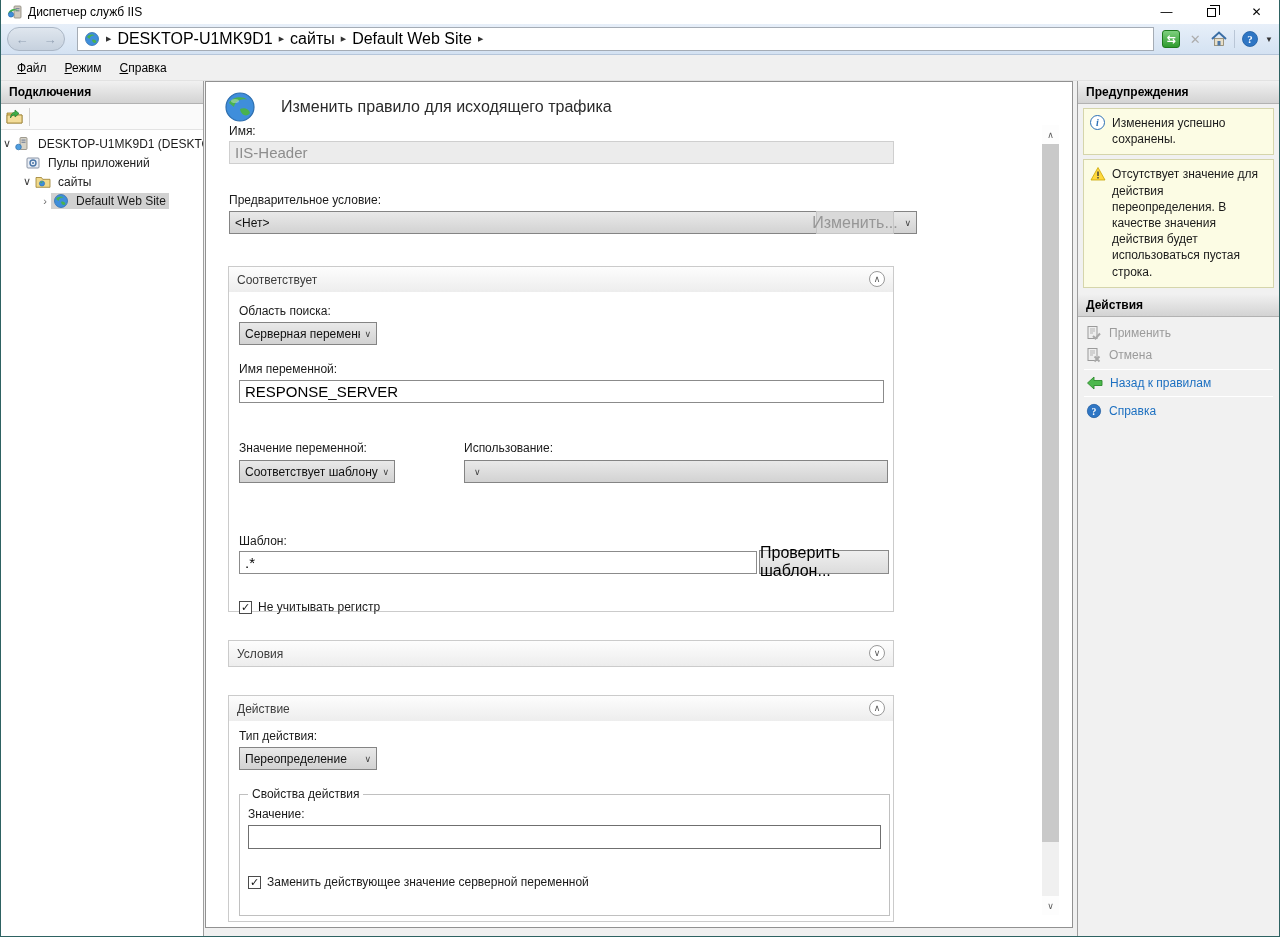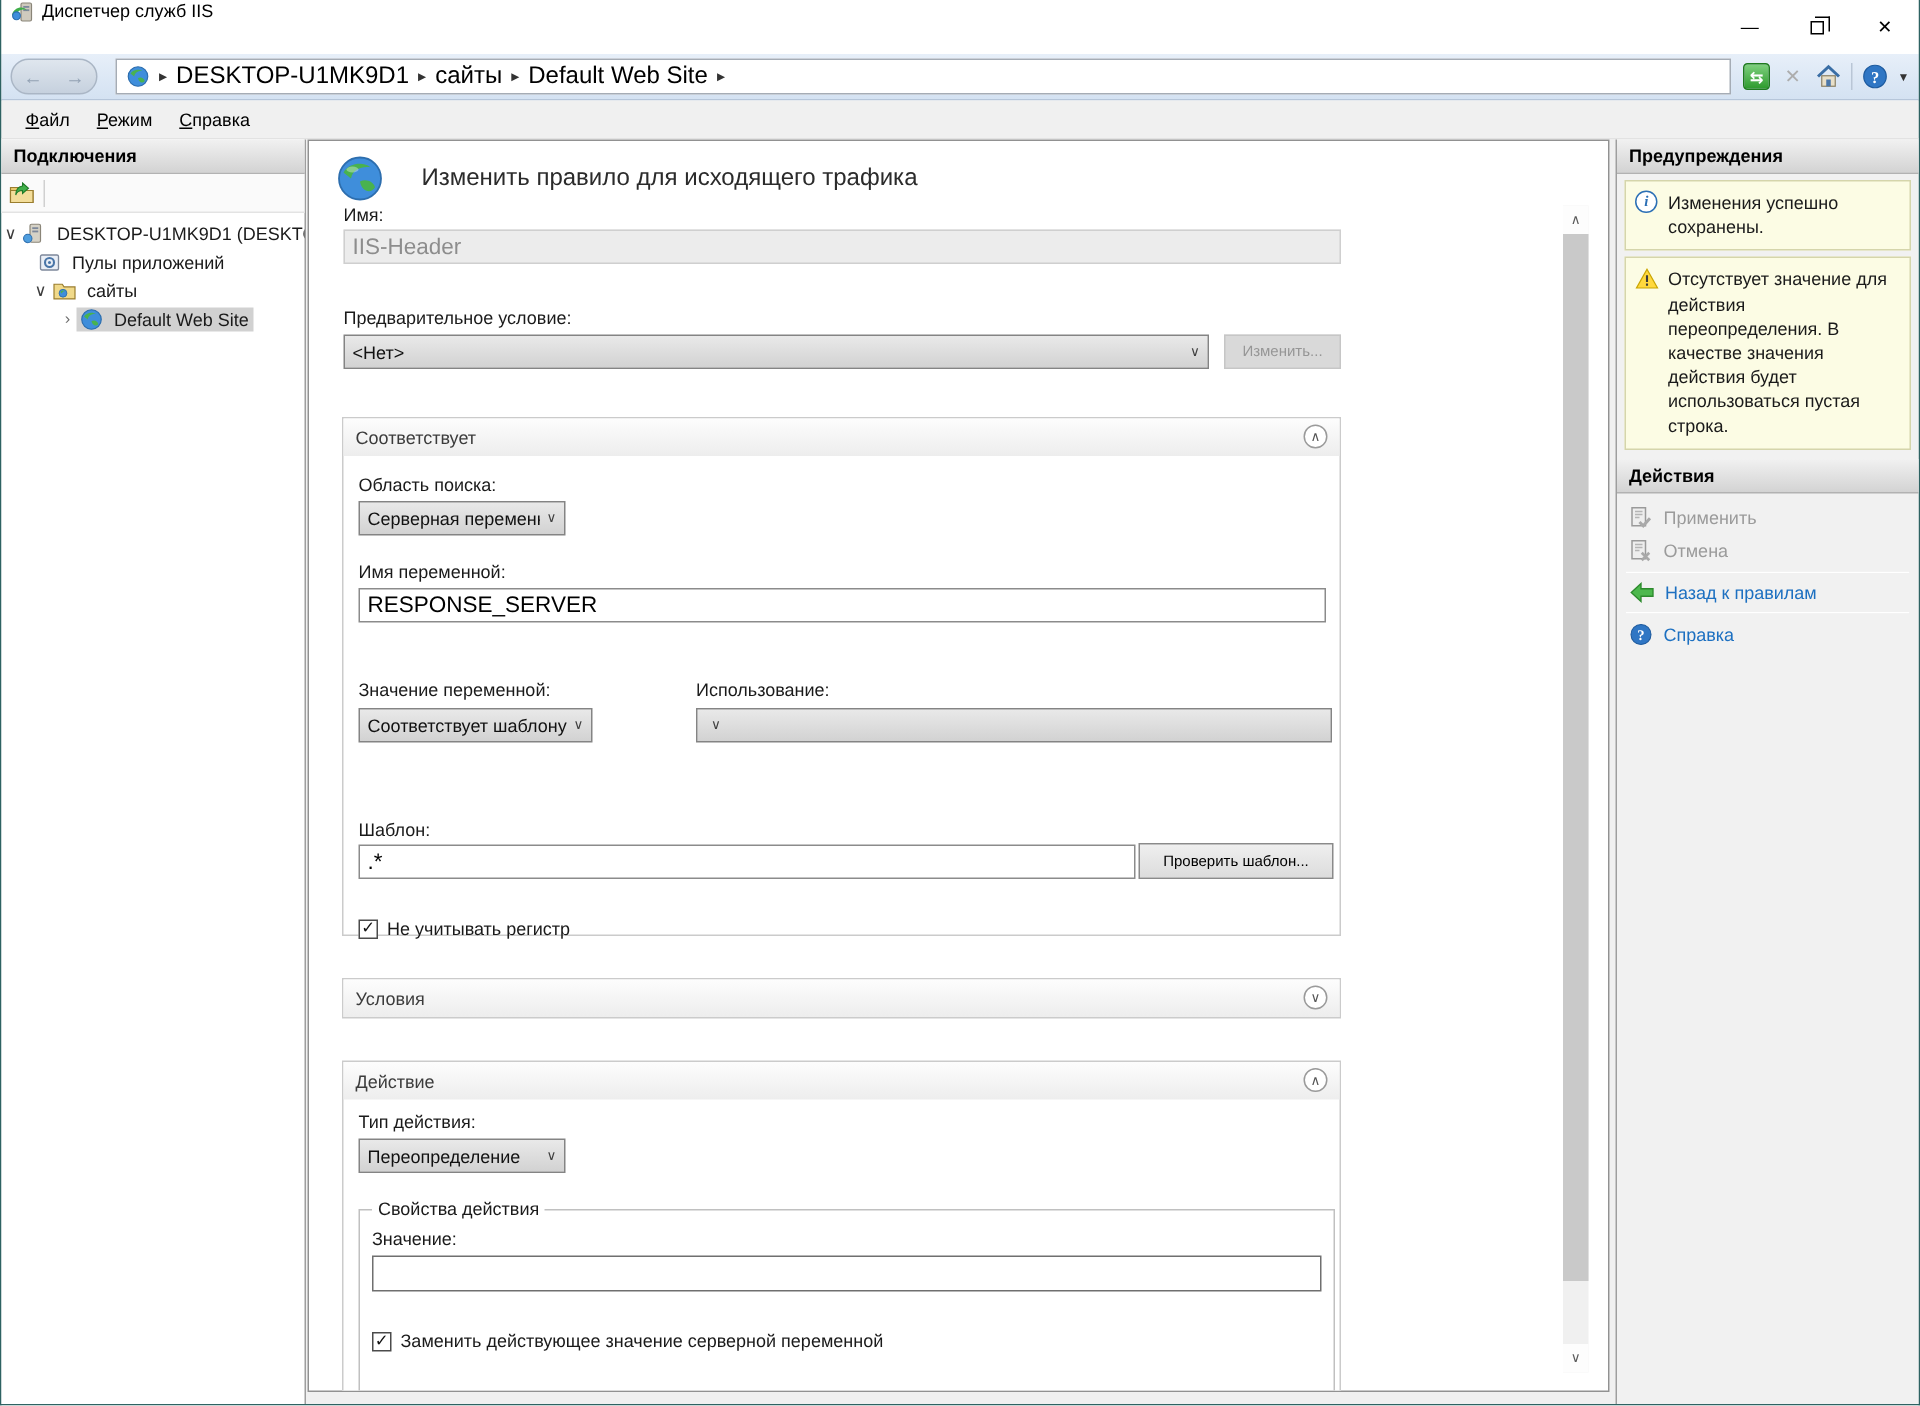--- a/index.html
+++ b/index.html
@@ -2,21 +2,21 @@
 <html><head>
 <meta charset="utf-8">
 <style>
   * { margin:0; padding:0; box-sizing:border-box; }
   html,body { width:1280px; height:937px; overflow:hidden; }
   body { font-family:"Liberation Sans","DejaVu Sans",sans-serif; font-size:12px; color:#1a1a1a; background:#fff; }
 
   .window { width:1280px; height:937px; border:1px solid #2e6262; border-top:none; display:flex; flex-direction:column; }
 
   
-  .titlebar { height:36px; background:#fff; display:flex; padding-left:6px; flex:0 0 auto; }
+  .titlebar { height:24px; background:#fff; display:flex; align-items:center; padding-left:6px; flex:0 0 auto; }
   .titlebar .app-icon { width:16px; height:16px; margin-right:5px; }
   .titlebar .title { font-size:12px; color:#000; flex:1; }
   .win-controls { display:flex; height:100%; }
   .win-btn { width:45px; display:flex; align-items:center; justify-content:center; color:#000; font-size:12px; cursor:default; }
   .restore-glyph { width:9px; height:9px; border:1px solid #000; position:relative; background:#fff; }
   .restore-glyph:before { content:""; position:absolute; left:2px; top:-4px; width:9px; height:9px; border:1px solid #000; border-left:none; border-bottom:none; }
 
   
   .addressbar { height:31px; background:linear-gradient(#e7eff9,#d4e2f2); border-bottom:1px solid #b6c6da; display:flex; align-items:center; padding:0 6px; flex:0 0 auto; }
   .nav-pill { width:58px; height:24px; border-radius:12px; background:linear-gradient(#dfe6ee,#c6d1de); border:1px solid #aab6c5; display:flex; align-items:center; justify-content:space-around; margin-right:12px; color:#93a2b4; font-size:13px; font-weight:bold; }
@@ -61,21 +61,21 @@
 
   .lbl { position:absolute; font-size:12px; color:#1a1a1a; }
 
   .txtinput { position:absolute; height:23px; border:1px solid #8b8b8b; background:#fff; font-family:inherit; font-size:15px; padding:0 5px; color:#000; }
   .txtinput:disabled { background:#ececec; border:1px solid #cfcfcf; color:#8d8d8d; }
 
   .combo { position:absolute; height:23px; background:linear-gradient(#e9e9e9,#d2d2d2); border:1px solid #848484; display:flex; align-items:center; padding:0 5px; font-size:12px; color:#111; }
   .combo .cv { flex:1; overflow:hidden; white-space:nowrap; }
   .combo .carr { font-size:9px; color:#3f3f3f; margin-left:4px; }
 
-  .btn { position:absolute; height:23px; background:linear-gradient(#efefef,#dcdcdc); border:1px solid #8a8a8a; font-family:inherit; font-size:10px; color:#000; display:flex; align-items:center; justify-content:center; }
+  .btn { position:absolute; height:23px; background:linear-gradient(#efefef,#dcdcdc); border:1px solid #8a8a8a; font-family:inherit; font-size:16px; color:#000; display:flex; align-items:center; justify-content:center; }
   .btn.disabled { background:#d9d9d9; border:1px solid #c6c6c6; color:#969696; }
 
   .section { position:absolute; left:22px; width:666px; border:1px solid #cbcbcb; background:#fff; }
   .sec-head { height:25px; background:linear-gradient(#fdfdfd,#ededed); display:flex; align-items:center; padding:0 8px; color:#3c3c3c; position:relative; }
   .sec-toggle { position:absolute; right:8px; top:4px; width:16px; height:16px; border:1px solid #9a9a9a; border-radius:50%; background:#fff; color:#555; font-size:9px; display:flex; align-items:center; justify-content:center; }
   .sec-body { position:relative; }
 
   .chk { position:absolute; display:flex; align-items:center; gap:6px; }
   .chk .box { width:13px; height:13px; border:1px solid #4b4b4b; background:#fff; color:#111; font-size:11px; line-height:11px; display:flex; align-items:center; justify-content:center; }
 
@@ -230,21 +230,21 @@
             <path d="M17 19 C21 17 26 19 27 23 C24 27.5 18 25.5 17 19 Z" fill="#49b24f"></path>
             <ellipse cx="12" cy="11" rx="4" ry="2" fill="#ffffff" opacity="0.35"></ellipse>
           </svg>
           <div class="page-title">Изменить правило для исходящего трафика</div>
         </div>
 
         <div class="lbl" style="left:23px; top:42px;">Имя:</div>
         <input class="txtinput" style="left: 23px; top: 59px; width: 665px;" disabled="" value="IIS-Header">
 
         <div class="lbl" style="left:23px; top:111px;">Предварительное условие:</div>
-        <div class="combo" style="left:23px; top:129px; width:577px;">
+        <div class="combo" style="left:23px; top:129px; width:688px;">
           <span class="cv">&lt;Нет&gt;</span>
           <span class="carr">∨</span>
         </div>
         <div class="btn disabled" style="left:610px; top:129px; width:78px;">Изменить...</div>
 
         <div class="section" style="top:184px; height:346px;">
           <div class="sec-head">
             <span>Соответствует</span>
             <span class="sec-toggle">∧</span>
           </div>

